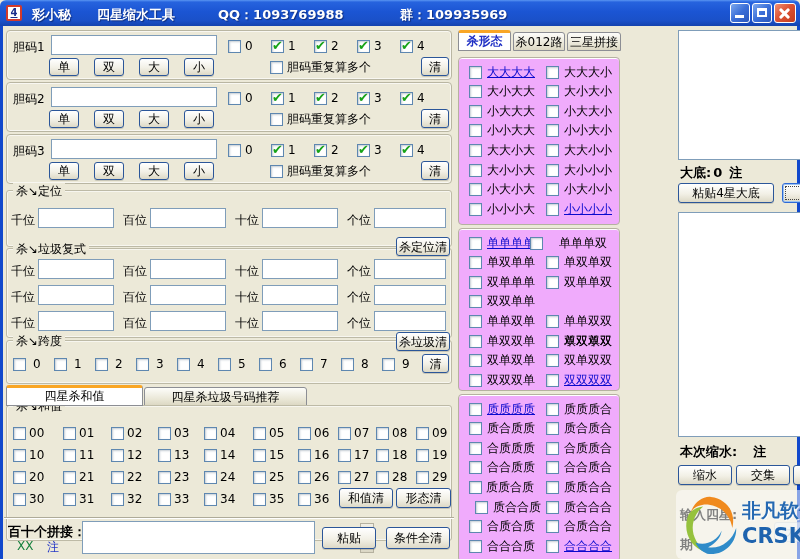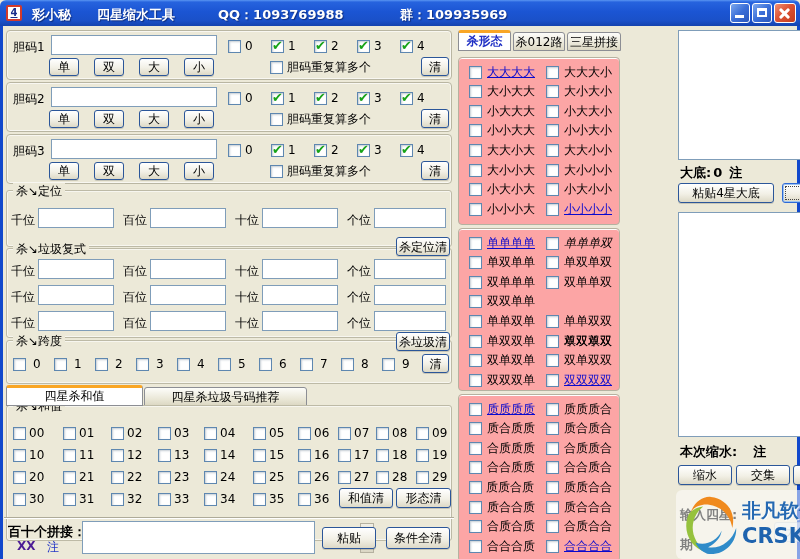--- a/index.html
+++ b/index.html
@@ -71,41 +71,41 @@
 
   
   .tabstrip { position:absolute; height:21px; }
   .tab { position:absolute; top:2px; height:19px; border:1px solid #8C8E94; border-radius:3px 3px 0 0;
     background:linear-gradient(180deg,#FDFDFA,#E8E5D4 70%,#DCD8C4); text-align:center; line-height:18px; white-space:nowrap; overflow:hidden; }
   .tab.active { top:0; height:21px; background:#FFFFFF; border-top:3px solid #F9A625; line-height:17px; z-index:2; }
   .tab.blue-active { color:#1F2FC4; font-weight:bold; }
 
   
   .pat-group { position:absolute; left:3px; width:162px; border:1px solid #B5B2A0; border-radius:4px;
-    background:#fca5a5; box-shadow:inset 0 1px 0 #FFFFFF; }
+    background:#f0abfc; box-shadow:inset 0 1px 0 #FFFFFF; }
   .pat-item .cblab { letter-spacing:0px; }
   .pat-item.hl .cblab { color:#0A0ACD; text-decoration:underline; }
 
   
   .white-box { position:absolute; left:2px; width:166px; background:#FFFFFF; border:1px solid #7F9DB9; }
   .vscroll { position:absolute; top:1px; right:1px; bottom:1px; width:16px; background:#F2F0E3; }
   .sb-btn { position:absolute; left:0; width:16px; height:15px; background:linear-gradient(180deg,#F6F4EA,#DEDACB);
     border:1px solid #B5B1A0; border-radius:2px; display:flex; align-items:center; justify-content:center; }
   .sb-btn.up { top:0; } .sb-btn.down { bottom:0; }
   .tri-up { width:0; height:0; border-left:4px solid transparent; border-right:4px solid transparent; border-bottom:5px solid #77828F; }
   .tri-down { width:0; height:0; border-left:4px solid transparent; border-right:4px solid transparent; border-top:5px solid #77828F; }
   .bold-line { position:absolute; left:4px; font-weight:bold; font-size:13px; white-space:nowrap; }
   .ghost-btn { position:absolute; left:98px; top:494px; width:70px; height:20px; border:1px solid #BCC9D4;
     border-radius:3px; background:#EAF1F7; color:#7E97AC; text-align:center; line-height:18px; opacity:.55; }
 
   
   .splice-row { position:absolute; left:0; top:489px; width:450px; height:42px;
     border-top:1px solid #AEAB99; box-shadow:inset 0 1px 0 #FFFFFF; }
   .splice-label { position:absolute; left:4px; top:5px; font-weight:bold; font-size:13px; }
-  .splice-xx { position:absolute; left:13px; top:21px; color:#4c1d95; font-weight:bold; }
+  .splice-xx { position:absolute; left:13px; top:21px; color:#15803d; font-weight:normal; }
   .splice-zhu { position:absolute; left:43px; top:21px; color:#2437C6; }
   .splice-input { left:78px; top:3px; width:233px; height:33px; }
   .spin { position:absolute; right:80px; width:14px; height:15px; background:linear-gradient(180deg,#F2F0E6,#DAD6C4);
     border:1px solid #B5B1A0; display:flex; align-items:center; justify-content:center; }
   .spin.up { top:5px; } .spin.down { top:20px; }
   .spin .tri-up,.spin .tri-down { border-left-width:3px; border-right-width:3px; border-bottom-width:4px; border-top-width:4px; opacity:.6; }
 
   
   .watermark { position:absolute; left:0px; top:462px; width:169px; height:69px; background:rgba(255,255,255,.5);
     border-radius:6px; z-index:5; }
@@ -580,21 +580,21 @@
           <span class="cbw pat-item hl" style="gap: 5px; left: 87px; top: 144.2px;">
             <span class="cb"></span>
             <span class="cblab">小小小小</span>
           </span>
         </div>
       <div class="pat-group" id="pg-1" style="top:200px;height:163px;">
           <span class="cbw pat-item hl" style="gap: 5px; left: 10px; top: 7px;">
             <span class="cb"></span>
             <span class="cblab">单单单单</span>
           </span>
-          <span class="cbw pat-item" style="gap: 5px; left: 87px; top: 7px; font-style: italic;">
+          <span class="cbw pat-item" style="gap: 16px; left: 71px; top: 7px;">
             <span class="cb"></span>
             <span class="cblab">单单单双</span>
           </span>
           <span class="cbw pat-item" style="gap: 5px; left: 10px; top: 26.6px;">
             <span class="cb"></span>
             <span class="cblab">单双单单</span>
           </span>
           <span class="cbw pat-item" style="gap: 5px; left: 87px; top: 26.6px;">
             <span class="cb"></span>
             <span class="cblab">单双单双</span>
@@ -682,21 +682,21 @@
             <span class="cblab">合合质合</span>
           </span>
           <span class="cbw pat-item" style="gap: 4px; left: 10px; top: 85.4px;">
             <span class="cb"></span>
             <span class="cblab">质质合质</span>
           </span>
           <span class="cbw pat-item" style="gap: 5px; left: 87px; top: 85.4px;">
             <span class="cb"></span>
             <span class="cblab">质质合合</span>
           </span>
-          <span class="cbw pat-item" style="gap: 5px; left: 10px; top: 105px;">
+          <span class="cbw pat-item" style="gap: 5px; left: 16px; top: 105px;">
             <span class="cb"></span>
             <span class="cblab">质合合质</span>
           </span>
           <span class="cbw pat-item" style="gap: 5px; left: 87px; top: 105px;">
             <span class="cb"></span>
             <span class="cblab">质合合合</span>
           </span>
           <span class="cbw pat-item" style="gap: 5px; left: 10px; top: 124.6px;">
             <span class="cb"></span>
             <span class="cblab">合质合质</span>

